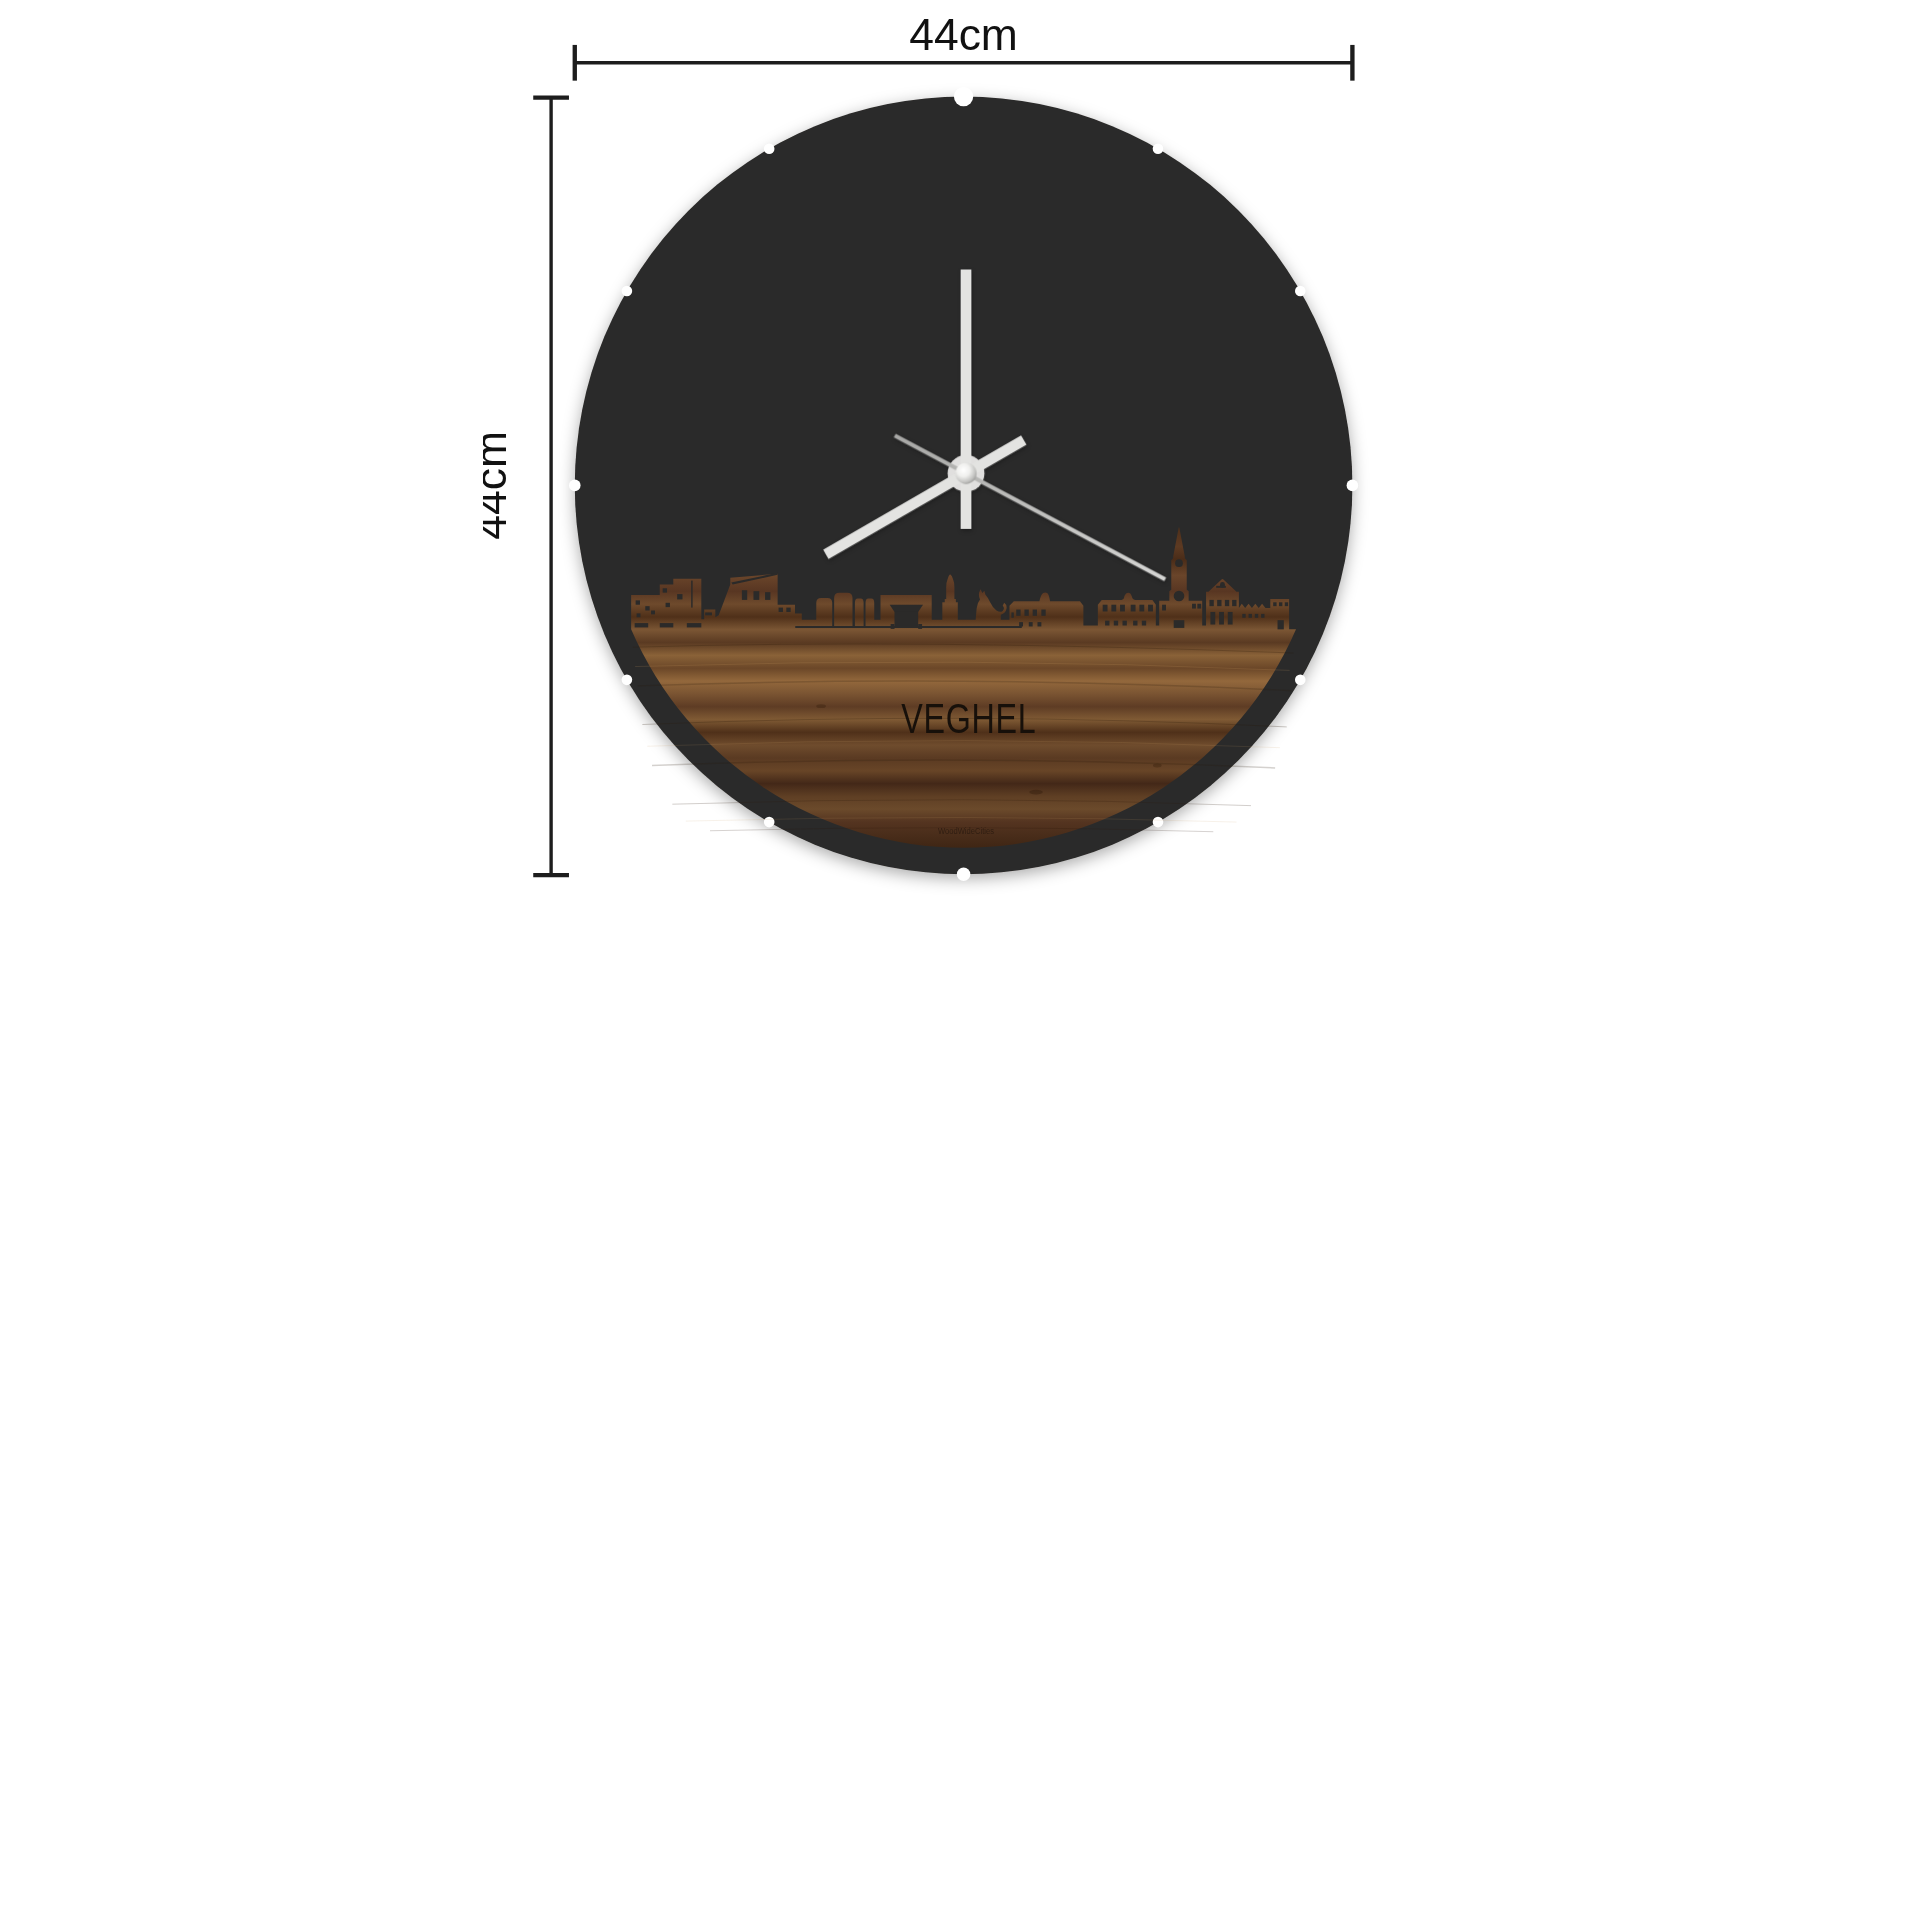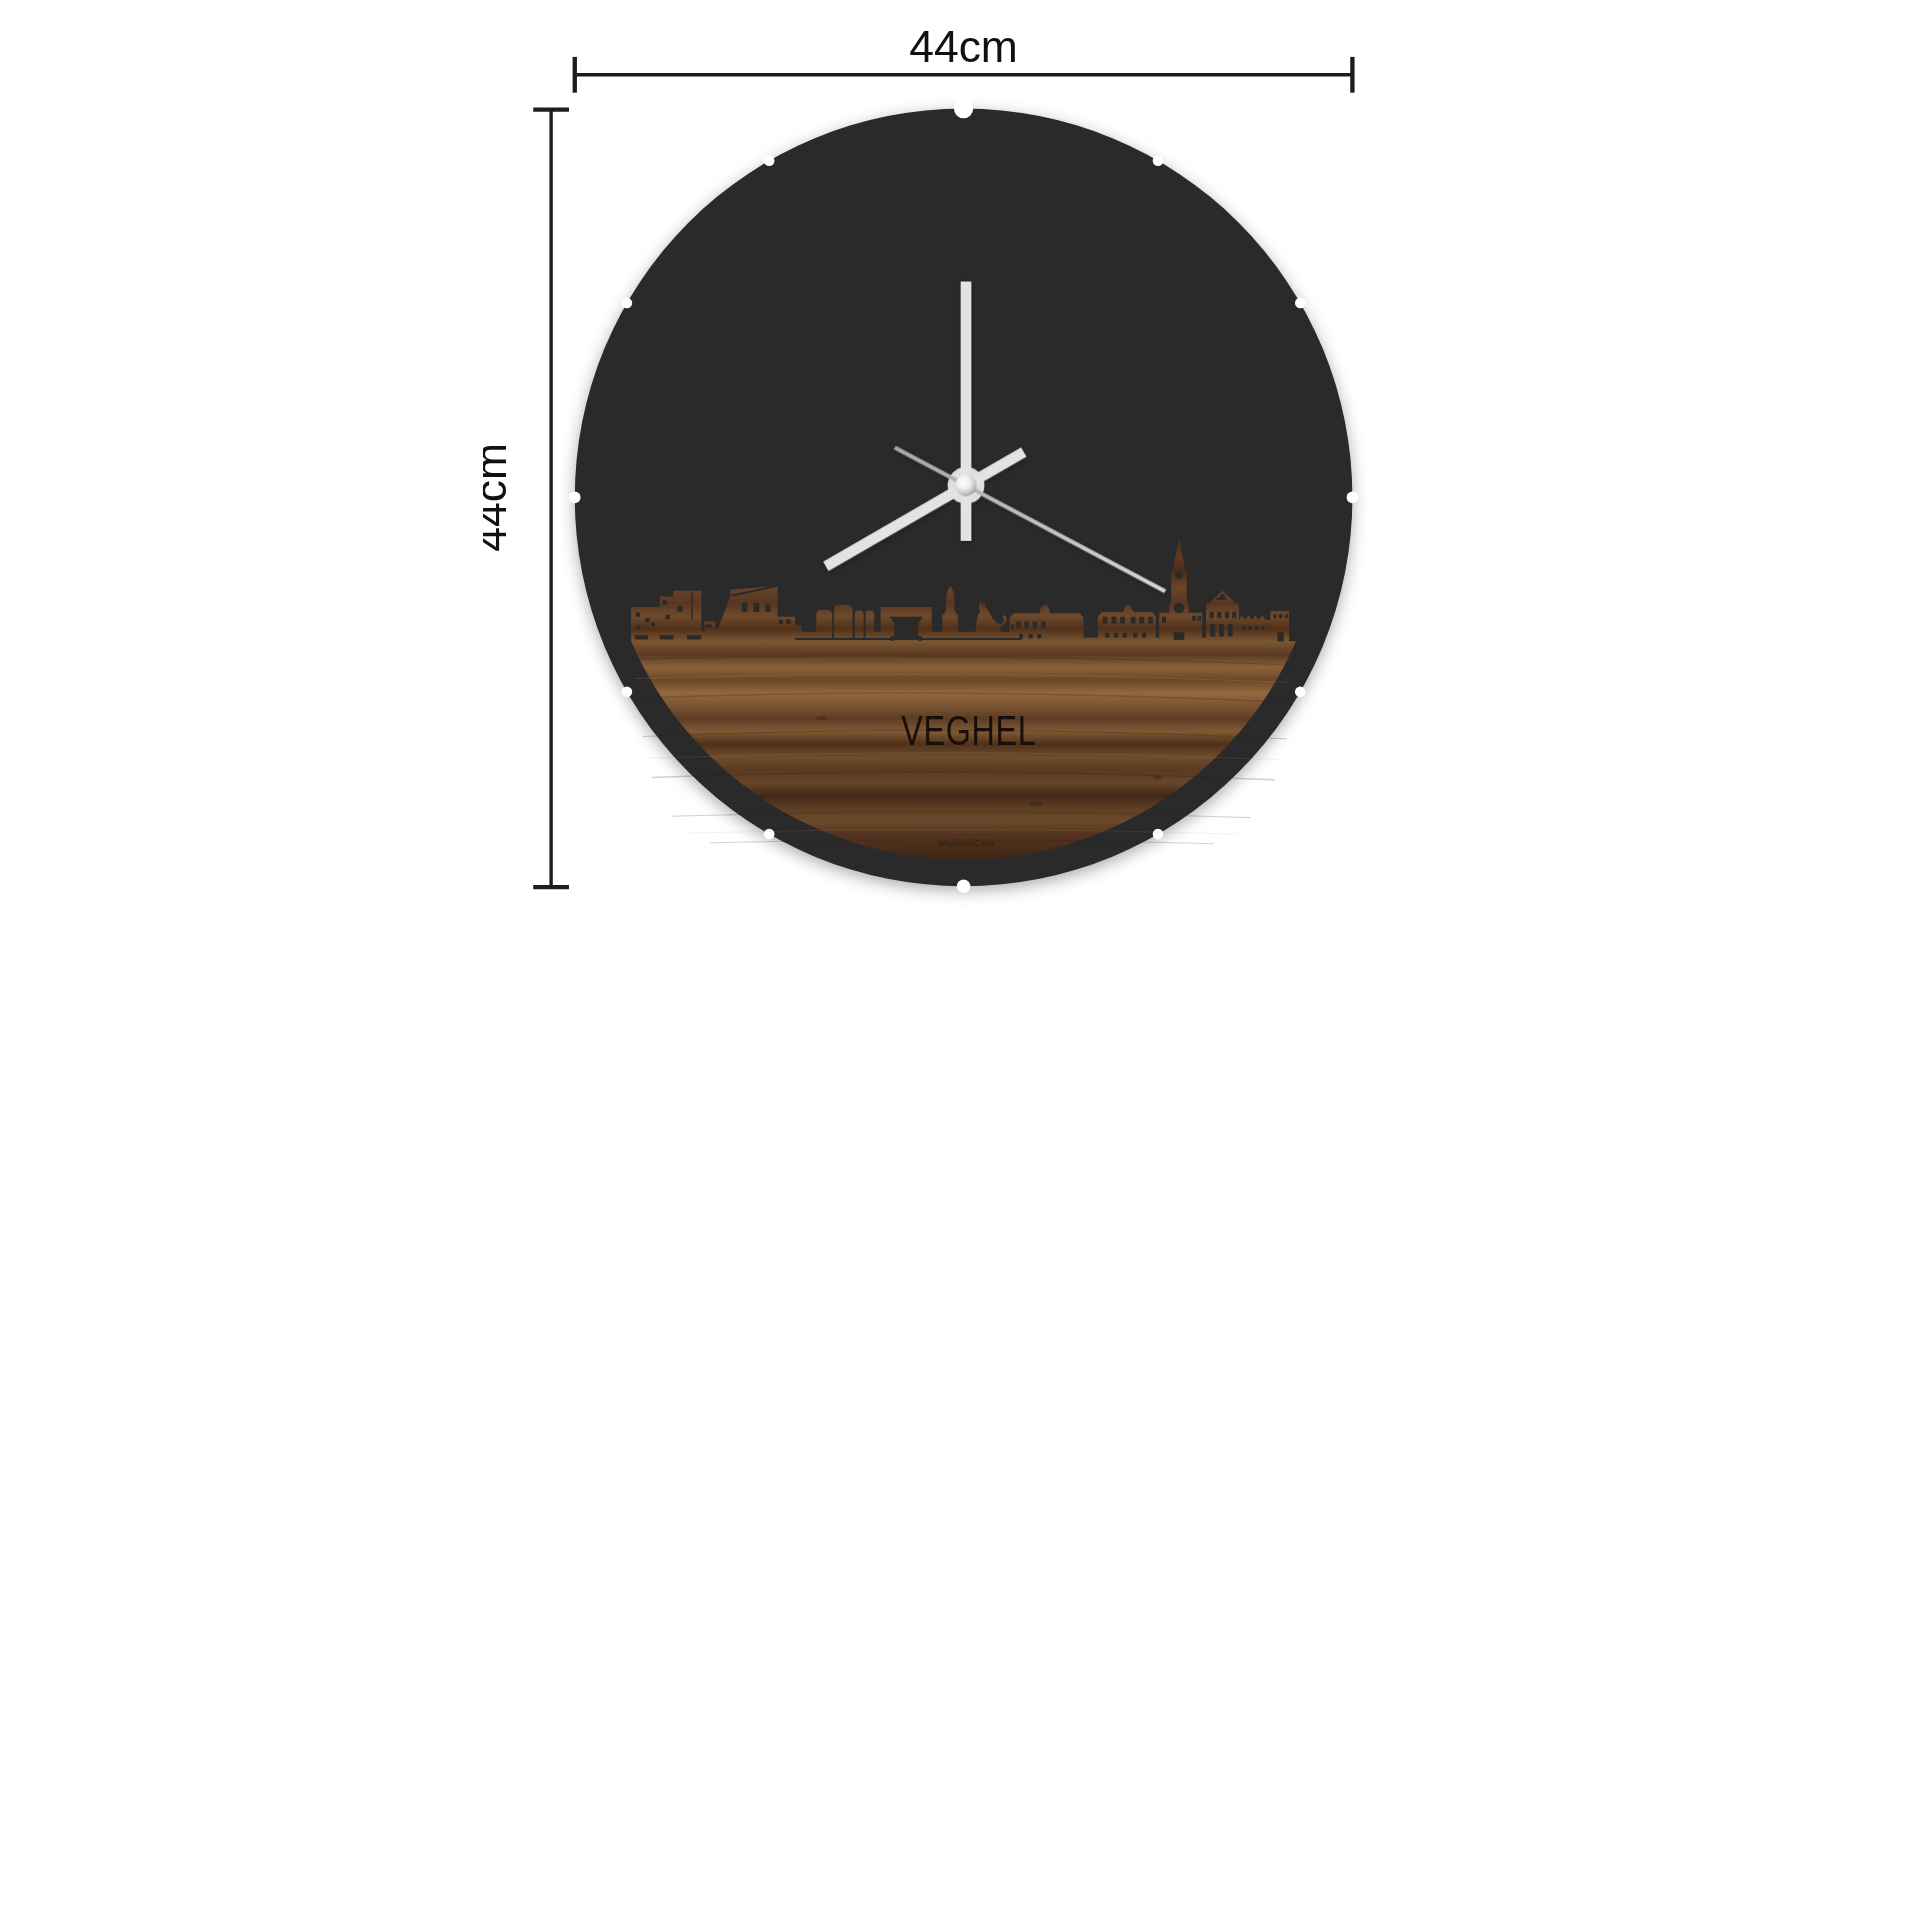--- a/index.html
+++ b/index.html
@@ -1,17 +1,17 @@
 <!DOCTYPE html>
 <html><head>
 <meta charset="utf-8">
 <style>
   html,body{margin:0;padding:0;background:#ffffff;}
   body{font-family:"Liberation Sans", sans-serif;}
-  .stage{width:100vw;max-width:966px;margin:12px auto;}
+  .stage{width:100vw;max-width:966px;margin:0 auto;}
   svg{display:block;width:100%;height:auto;}
   .dim-line{stroke:#1d1d1d;stroke-width:7;fill:none;}
   .dim-tick{stroke:#1d1d1d;stroke-width:9;fill:none;}
   .dim-label{fill:#111111;font-size:92px;font-family:"Liberation Sans",sans-serif;}
   .cut{fill:#2b2a29;stroke:none;}
   .grain-d{stroke:#2a1708;fill:none;}
   .grain-l{stroke:#c89a62;fill:none;}
   .city-label{fill:#17100a;font-size:88px;letter-spacing:2px;font-family:"Liberation Sans",sans-serif;}
   .watermark{fill:#000000;fill-opacity:0.38;font-size:20px;font-family:"Liberation Sans",sans-serif;}
 </style>

